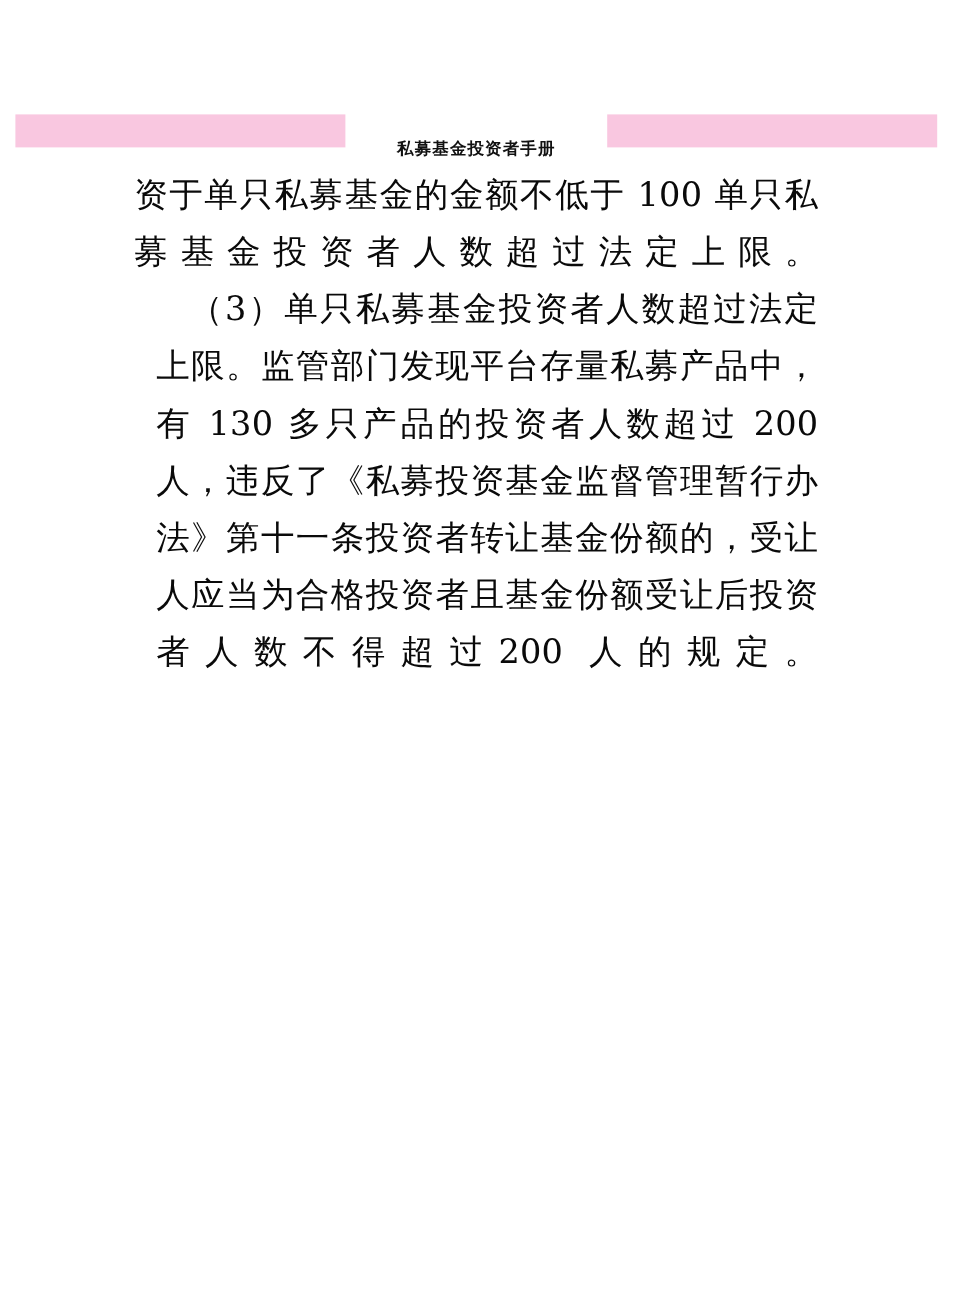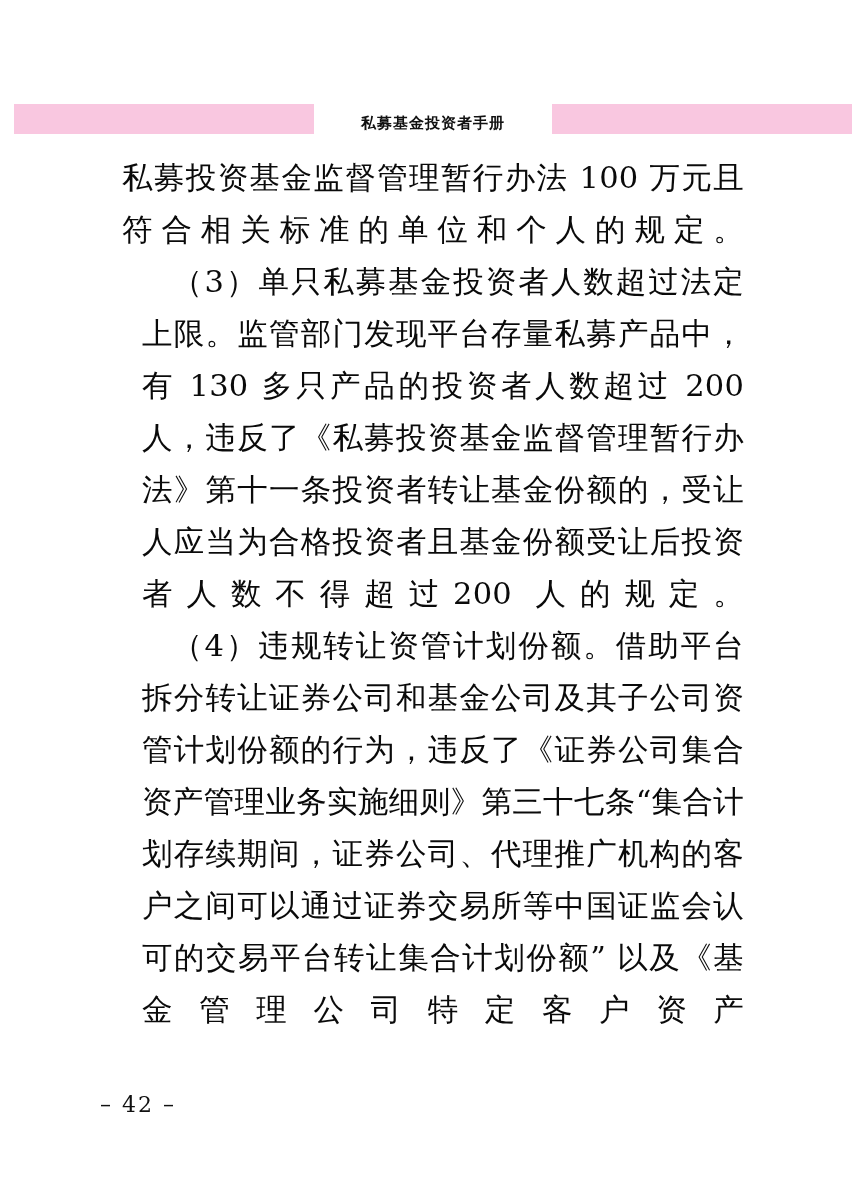--- a/index.html
+++ b/index.html
@@ -42,21 +42,21 @@
     right: 14px;
     top: 0;
     width: 300px;
     height: 30px;
     background: #f9c7e0;
   }
   .header-title {
     position: absolute;
     left: 0;
     right: 0;
-    top: 4px;
+    top: 16px;
     height: 30px;
     line-height: 30px;
     text-align: center;
     font-family: "DejaVu Sans", sans-serif;
     font-size: 15px;
     font-weight: bold;
     letter-spacing: 1px;
     color: #111111;
     background: transparent;
   }
@@ -117,22 +117,18 @@
 
   <div class="header">
     <div class="header-band-left"></div>
     <div class="header-band-right"></div>
     <div class="header-title">
       <span class="header-title-inner">私募基金投资者手册</span>
     </div>
   </div>
 
   <div class="content">
-    <p class="para last-justify">私募投资基金监督管理暂行办法 100 万元且符合相关标准的单位和个人的规定。</p>
+    <p class="para last-justify">资于单只私募基金的金额不低于 100 单只私募基金投资者人数超过法定上限。</p>
     <p class="para indent last-justify">（3）单只私募基金投资者人数超过法定上限。监管部门发现平台存量私募产品中，有 130 多只产品的投资者人数超过 200 人，违反了《私募投资基金监督管理暂行办法》第十一条投资者转让基金份额的，受让人应当为合格投资者且基金份额受让后投资者人数不得超过200 人的规定。</p>
-    <p class="para indent last-justify">（4）违规转让资管计划份额。借助平台拆分转让证券公司和基金公司及其子公司资管计划份额的行为，违反了《证券公司集合资产管理业务实施细则》第三十七条“集合计划存续期间，证券公司、代理推广机构的客户之间可以通过证券交易所等中国证监会认可的交易平台转让集合计划份额” 以及《基金管理公司特定客户资产</p>
   </div>
 
-  <div class="footer">
-    <div class="page-number">– 42 –</div>
-  </div>
 
 </div>
 
 </body></html>

